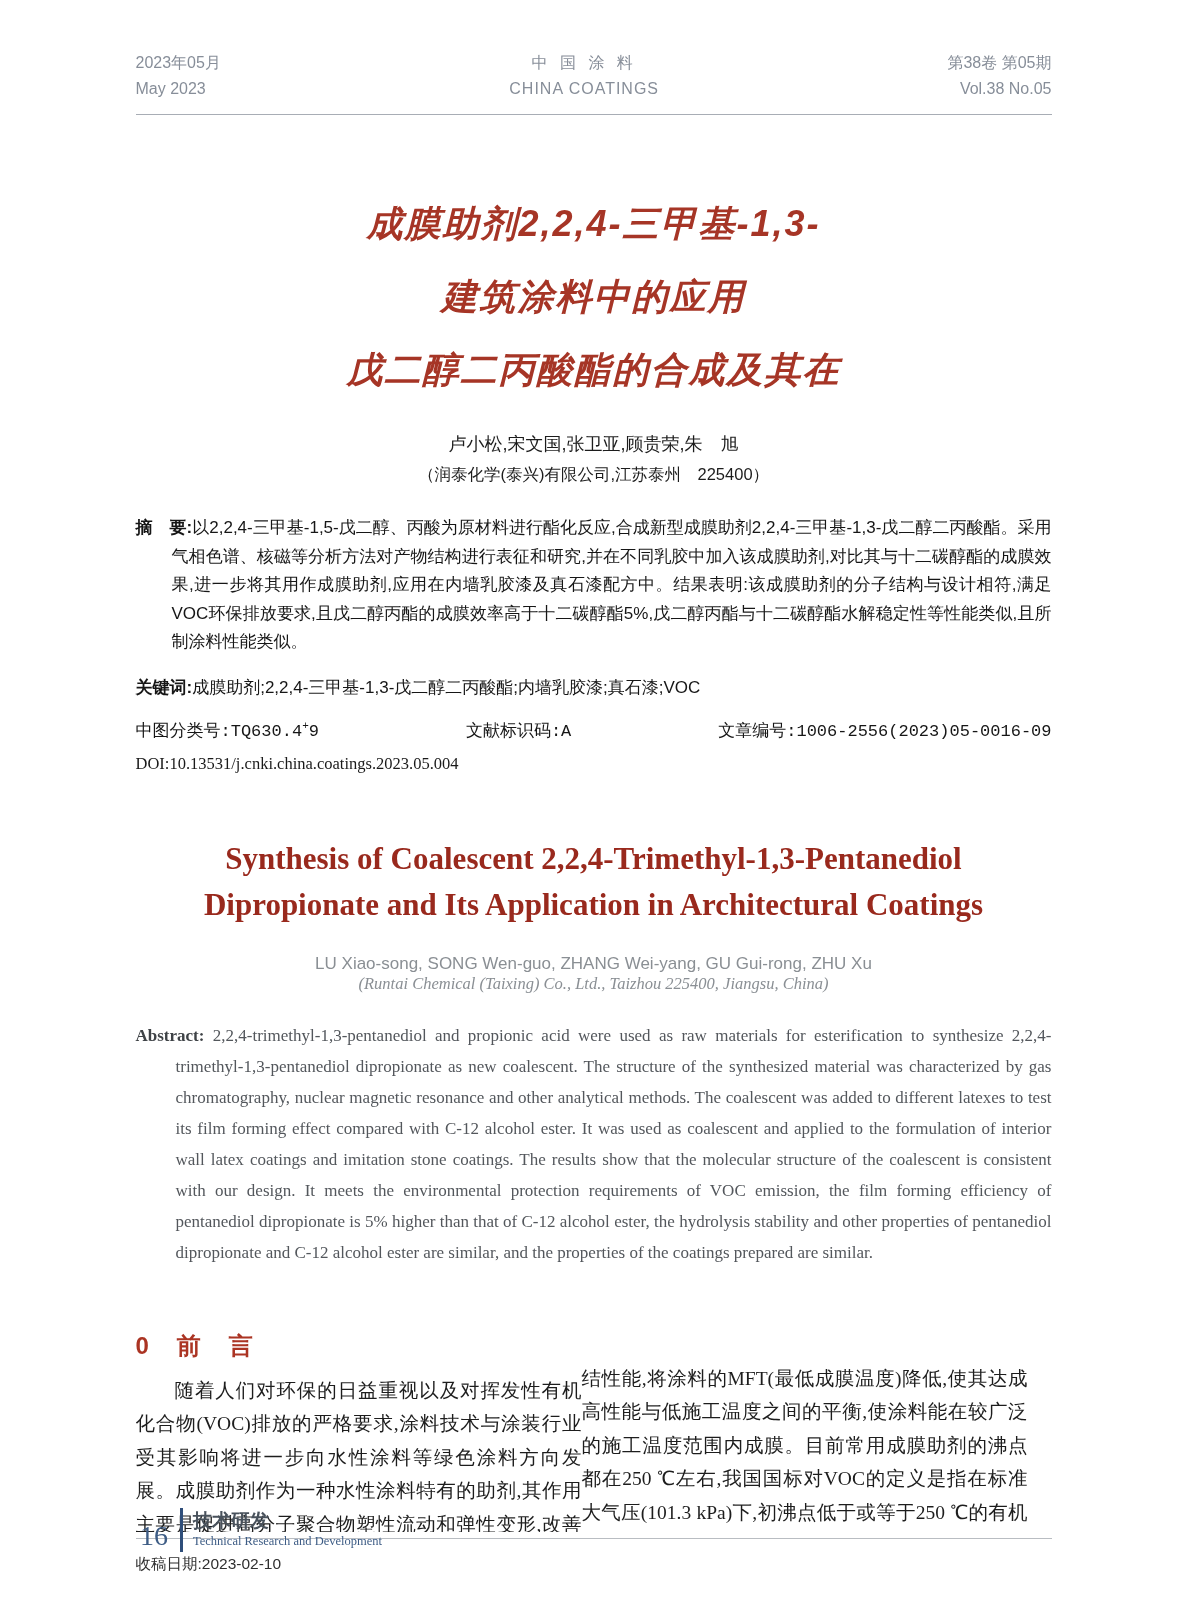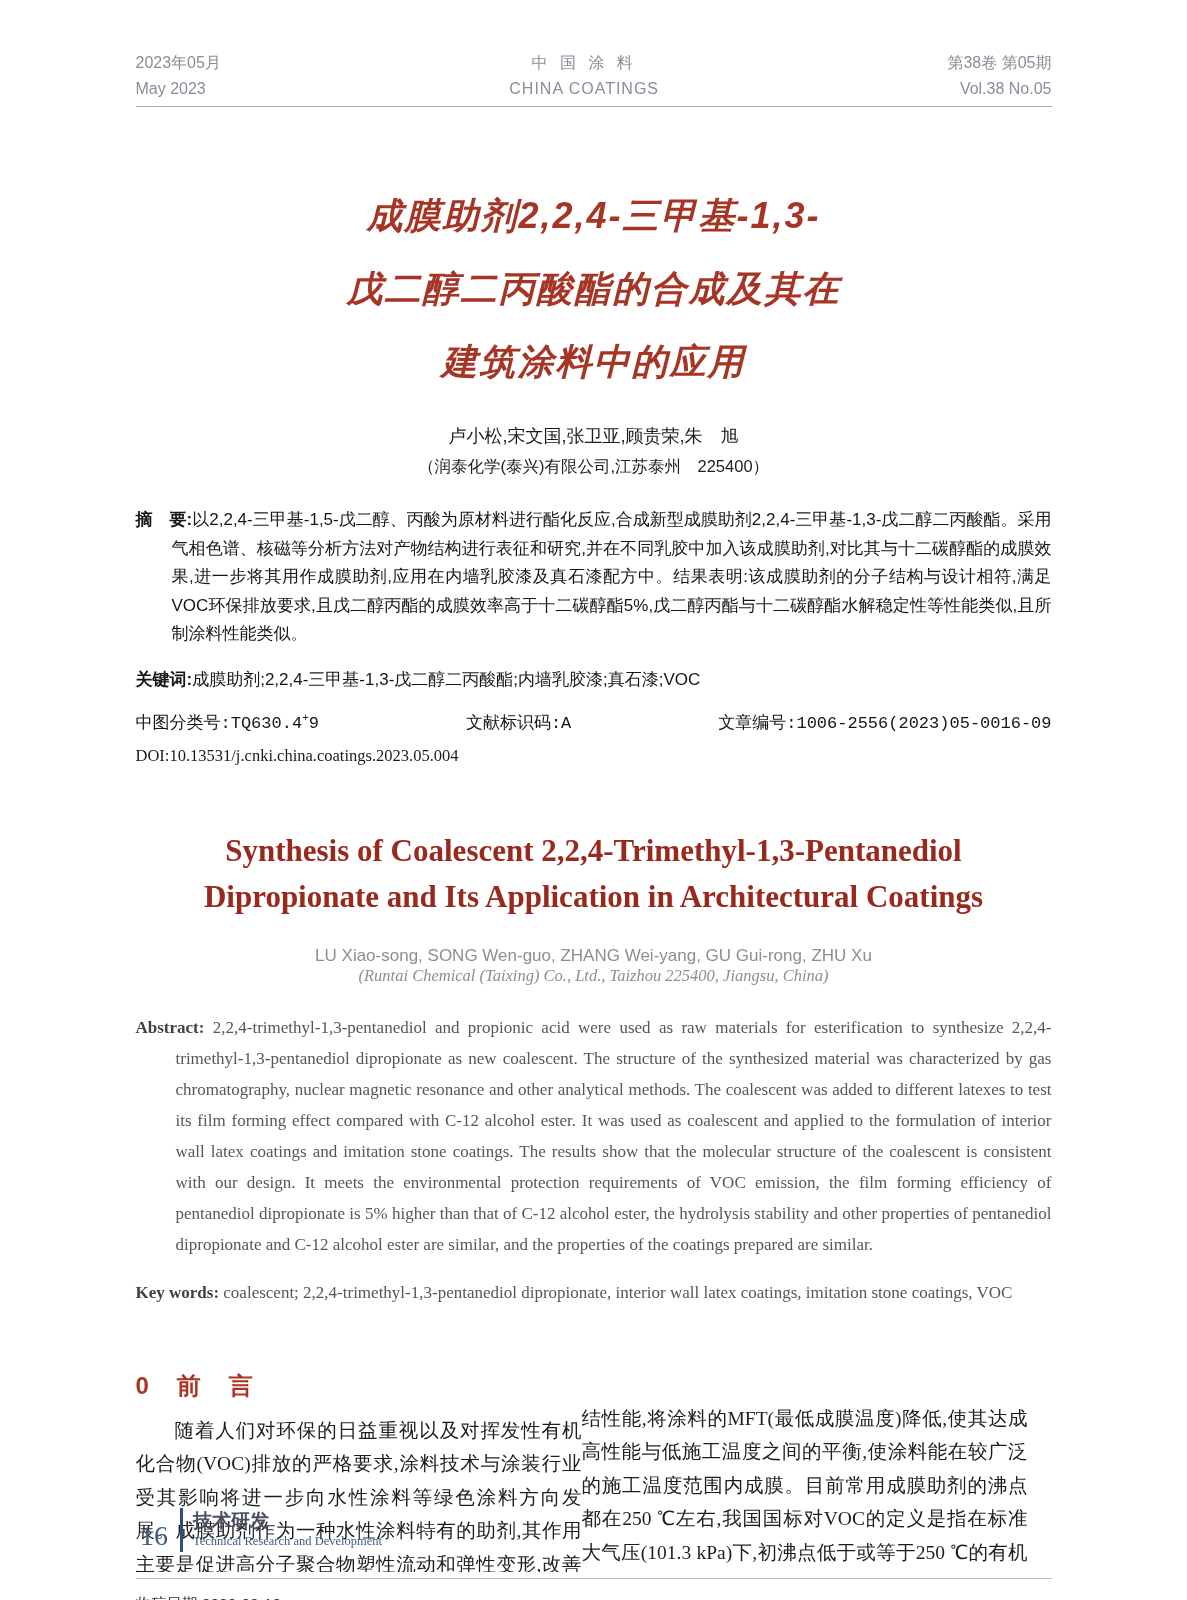--- a/index.html
+++ b/index.html
@@ -9,21 +9,21 @@
     margin:0 auto;background:#ffffff;
     font-family:"Liberation Serif", serif;
     color:#222;
     overflow:hidden;
   }
   .content{width:916px;margin:0 auto;}
 
   
   .jheader{
     display:flex;justify-content:space-between;align-items:flex-end;
-    padding-top:50px;padding-bottom:4px;
+    padding-top:50px;padding-bottom:12px;
     border-bottom:1.5px solid #a8adb5;
     color:#878e99;
     font-family:"Liberation Sans", sans-serif;
     font-size:16px;line-height:26px;
   }
   .jheader .col{white-space:nowrap;}
   .jheader .col.c{text-align:center;letter-spacing:4px;}
   .jheader .col.c .en{letter-spacing:1px;}
   .jheader .col.r{text-align:right;}
 
@@ -157,22 +157,22 @@
         <div class="en">CHINA COATINGS</div>
       </div>
       <div class="col r">
         <div>第38卷 第05期</div>
         <div>Vol.38  No.05</div>
       </div>
     </div>
 
     <div class="title-zh">
       <div>成膜助剂2,2,4-三甲基-1,3-</div>
+      <div>建筑涂料中的应用</div>
       <div>戊二醇二丙酸酯的合成及其在</div>
-      <div>建筑涂料中的应用</div>
     </div>
 
     <div class="authors-zh">卢小松,宋文国,张卫亚,顾贵荣,朱　旭</div>
     <div class="affil-zh">（润泰化学(泰兴)有限公司,江苏泰州　225400）</div>
 
     <p class="abstract-zh"><span class="lbl">摘　要:</span><span>以2,2,4-三甲基-1,5-戊二醇、丙酸为原材料进行酯化反应,合成新型成膜助剂2,2,4-三甲基-1,3-戊二醇二丙酸酯。采用气相色谱、核磁等分析方法对产物结构进行表征和研究,并在不同乳胶中加入该成膜助剂,对比其与十二碳醇酯的成膜效果,进一步将其用作成膜助剂,应用在内墙乳胶漆及真石漆配方中。结果表明:该成膜助剂的分子结构与设计相符,满足VOC环保排放要求,且戊二醇丙酯的成膜效率高于十二碳醇酯5%,戊二醇丙酯与十二碳醇酯水解稳定性等性能类似,且所制涂料性能类似。</span></p>
 
     <p class="keywords-zh"><span class="lbl">关键词:</span><span>成膜助剂;2,2,4-三甲基-1,3-戊二醇二丙酸酯;内墙乳胶漆;真石漆;VOC</span></p>
 
     <div class="class-row">
@@ -186,21 +186,20 @@
     <div class="title-en">
       <div>Synthesis of Coalescent 2,2,4-Trimethyl-1,3-Pentanediol</div>
       <div>Dipropionate and Its Application in Architectural Coatings</div>
     </div>
 
     <div class="authors-en">LU Xiao-song, SONG Wen-guo, ZHANG Wei-yang, GU Gui-rong, ZHU Xu</div>
     <div class="affil-en">(Runtai Chemical (Taixing) Co., Ltd., Taizhou 225400, Jiangsu, China)</div>
 
     <p class="abstract-en"><span class="lbl">Abstract:</span><span> 2,2,4-trimethyl-1,3-pentanediol and propionic acid were used as raw materials for esterification to synthesize 2,2,4-trimethyl-1,3-pentanediol dipropionate as new coalescent. The structure of the synthesized material was characterized by gas chromatography, nuclear magnetic resonance and other analytical methods. The coalescent was added to different latexes to test its film forming effect compared with C-12 alcohol ester. It was used as coalescent and applied to the formulation of interior wall latex coatings and imitation stone coatings. The results show that the molecular structure of the coalescent is consistent with our design. It meets the environmental protection requirements of VOC emission, the film forming efficiency of pentanediol dipropionate is 5% higher than that of C-12 alcohol ester, the hydrolysis stability and other properties of pentanediol dipropionate and C-12 alcohol ester are similar, and the properties of the coatings prepared are similar.</span></p>
 
-    <p class="keywords-en"><span class="lbl">Key words:</span><span> coalescent; 2,2,4-trimethyl-1,3-pentanediol dipropionate, interior wall latex coatings, imitation stone coatings, VOC</span></p>
 
     <div class="columns">
       <div class="colL">
         <div class="sec-heading">0　前　言</div>
         <p class="body-para indent">随着人们对环保的日益重视以及对挥发性有机化合物(VOC)排放的严格要求,涂料技术与涂装行业受其影响将进一步向水性涂料等绿色涂料方向发展。成膜助剂作为一种水性涂料特有的助剂,其作用主要是促进高分子聚合物塑性流动和弹性变形,改善其聚</p>
       </div>
       <div class="colR">
         <p class="body-para"><span>结性能,将涂料的MFT(最低成膜温度)降低,使其达成高性能与低施工温度之间的平衡,使涂料能在较广泛的施工温度范围内成膜。目前常用成膜助剂的沸点都在250 ℃左右,我国国标对VOC的定义是指在标准大气压(101.3 kPa)下,初沸点低于或等于250 ℃的有机化合物</span></p>
       </div>
     </div>

